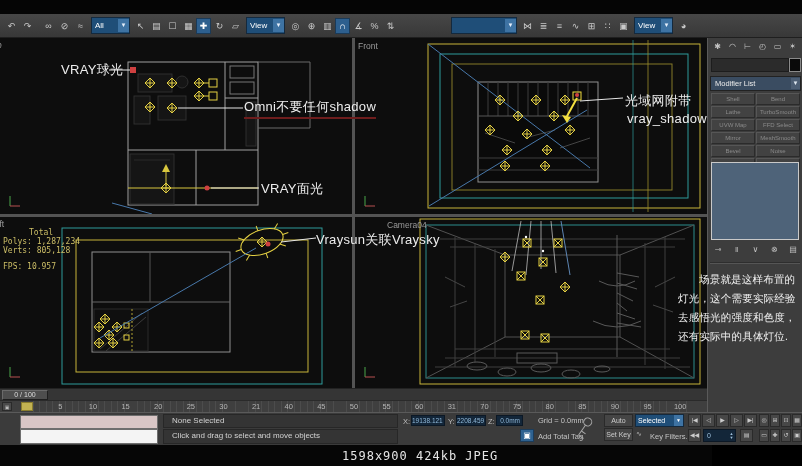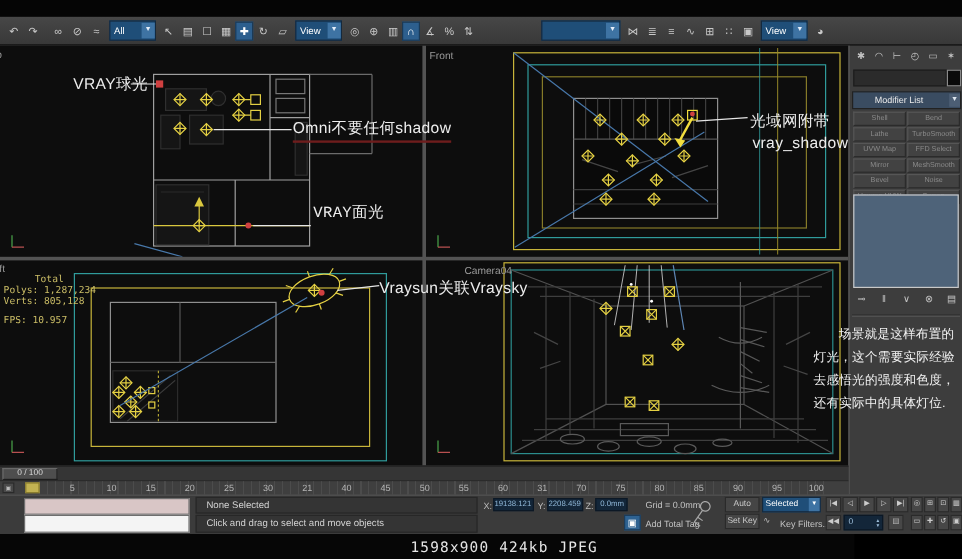--- a/index.html
+++ b/index.html
@@ -43,21 +43,21 @@
   
   .panel{position:absolute;left:707px;top:38px;width:95px;height:374px;background:#3d3d3d;
          border-left:1px solid #5a5a5a;box-sizing:border-box;}
   .ptabs{position:absolute;left:3px;top:2px;display:flex;gap:2px;}
   .ptab{width:13px;height:13px;line-height:13px;text-align:center;font-size:8px;color:#c2c2c2;}
   .pname{position:absolute;left:3px;top:20px;width:76px;height:12px;background:#2b2b2b;border:1px solid #1d1d1d;
          font-size:7px;color:#ccc;}
   .pswatch{position:absolute;left:81px;top:20px;width:10px;height:12px;background:#0a0a0a;border:1px solid #8a8a8a;}
   .pmodlist{position:absolute;left:2px;top:38px;width:89px;height:13px;background:#3a4c61;border:1px solid #222;
             display:flex;align-items:center;box-sizing:content-box;}
-  .pmodlist .val{flex:1;font-size:7.5px;color:#eaeaea;padding-left:18px;}
+  .pmodlist .val{flex:1;font-size:7.5px;color:#eaeaea;padding-left:4px;}
   .pmodlist .arr{width:9px;height:11px;background:#4c5e74;color:#dde6ef;font-size:6px;line-height:11px;text-align:center;}
   .pgrid{position:absolute;left:3px;top:55px;width:89px;display:grid;grid-template-columns:1fr 1fr;gap:1px;}
   .modbtn{height:10px;line-height:10px;font-size:6px;color:#8a8a8a;text-align:center;background:#424242;
           border-top:1px solid #565656;border-left:1px solid #565656;
           border-right:1px solid #2b2b2b;border-bottom:1px solid #2b2b2b;
           overflow:hidden;white-space:nowrap;}
   .pstack{position:absolute;left:3px;top:124px;width:86px;height:76px;background:#4e6379;border:1px solid #c9c9c9;}
   .ptools{position:absolute;left:3px;top:205px;width:89px;display:flex;justify-content:space-between;}
   .ptool{width:14px;height:13px;line-height:13px;font-size:8px;color:#c5c5c5;text-align:center;}
   .psep{position:absolute;left:2px;top:224px;width:90px;height:0;border-top:1px solid #2e2e2e;border-bottom:1px solid #555;}
@@ -473,21 +473,21 @@
         <span class="ptool">‖</span>
         <span class="ptool">∨</span>
         <span class="ptool">⊗</span>
         <span class="ptool">▤</span>
       </div>
     <div class="psep"></div>
   </div>
 
   <div class="anno" style="left:61px;top:61px;">VRAY球光</div>
   <div class="anno red-underline" style="left:244px;top:98px;">Omni不要任何shadow</div>
-  <div class="anno" style="left:261px;top:168px;font-family:Liberation Mono, monospace;">VRAY面光</div>
+  <div class="anno" style="left:261px;top:180px;">VRAY面光</div>
   <div class="anno" style="left:316px;top:231px;">Vraysun关联Vraysky</div>
   <div class="anno" style="left:625px;top:92px;">光域网附带</div>
   <div class="anno" style="left:627px;top:111px;">vray_shadow</div>
   <div class="note">场景就是这样布置的灯光，这个需要实际经验去感悟光的强度和色度，还有实际中的具体灯位.</div>
 
   <div class="timeslider">
     <div class="tshandle">0 / 100</div>
   </div>
   <div class="trackbar">
     <div class="tbruler"></div>

